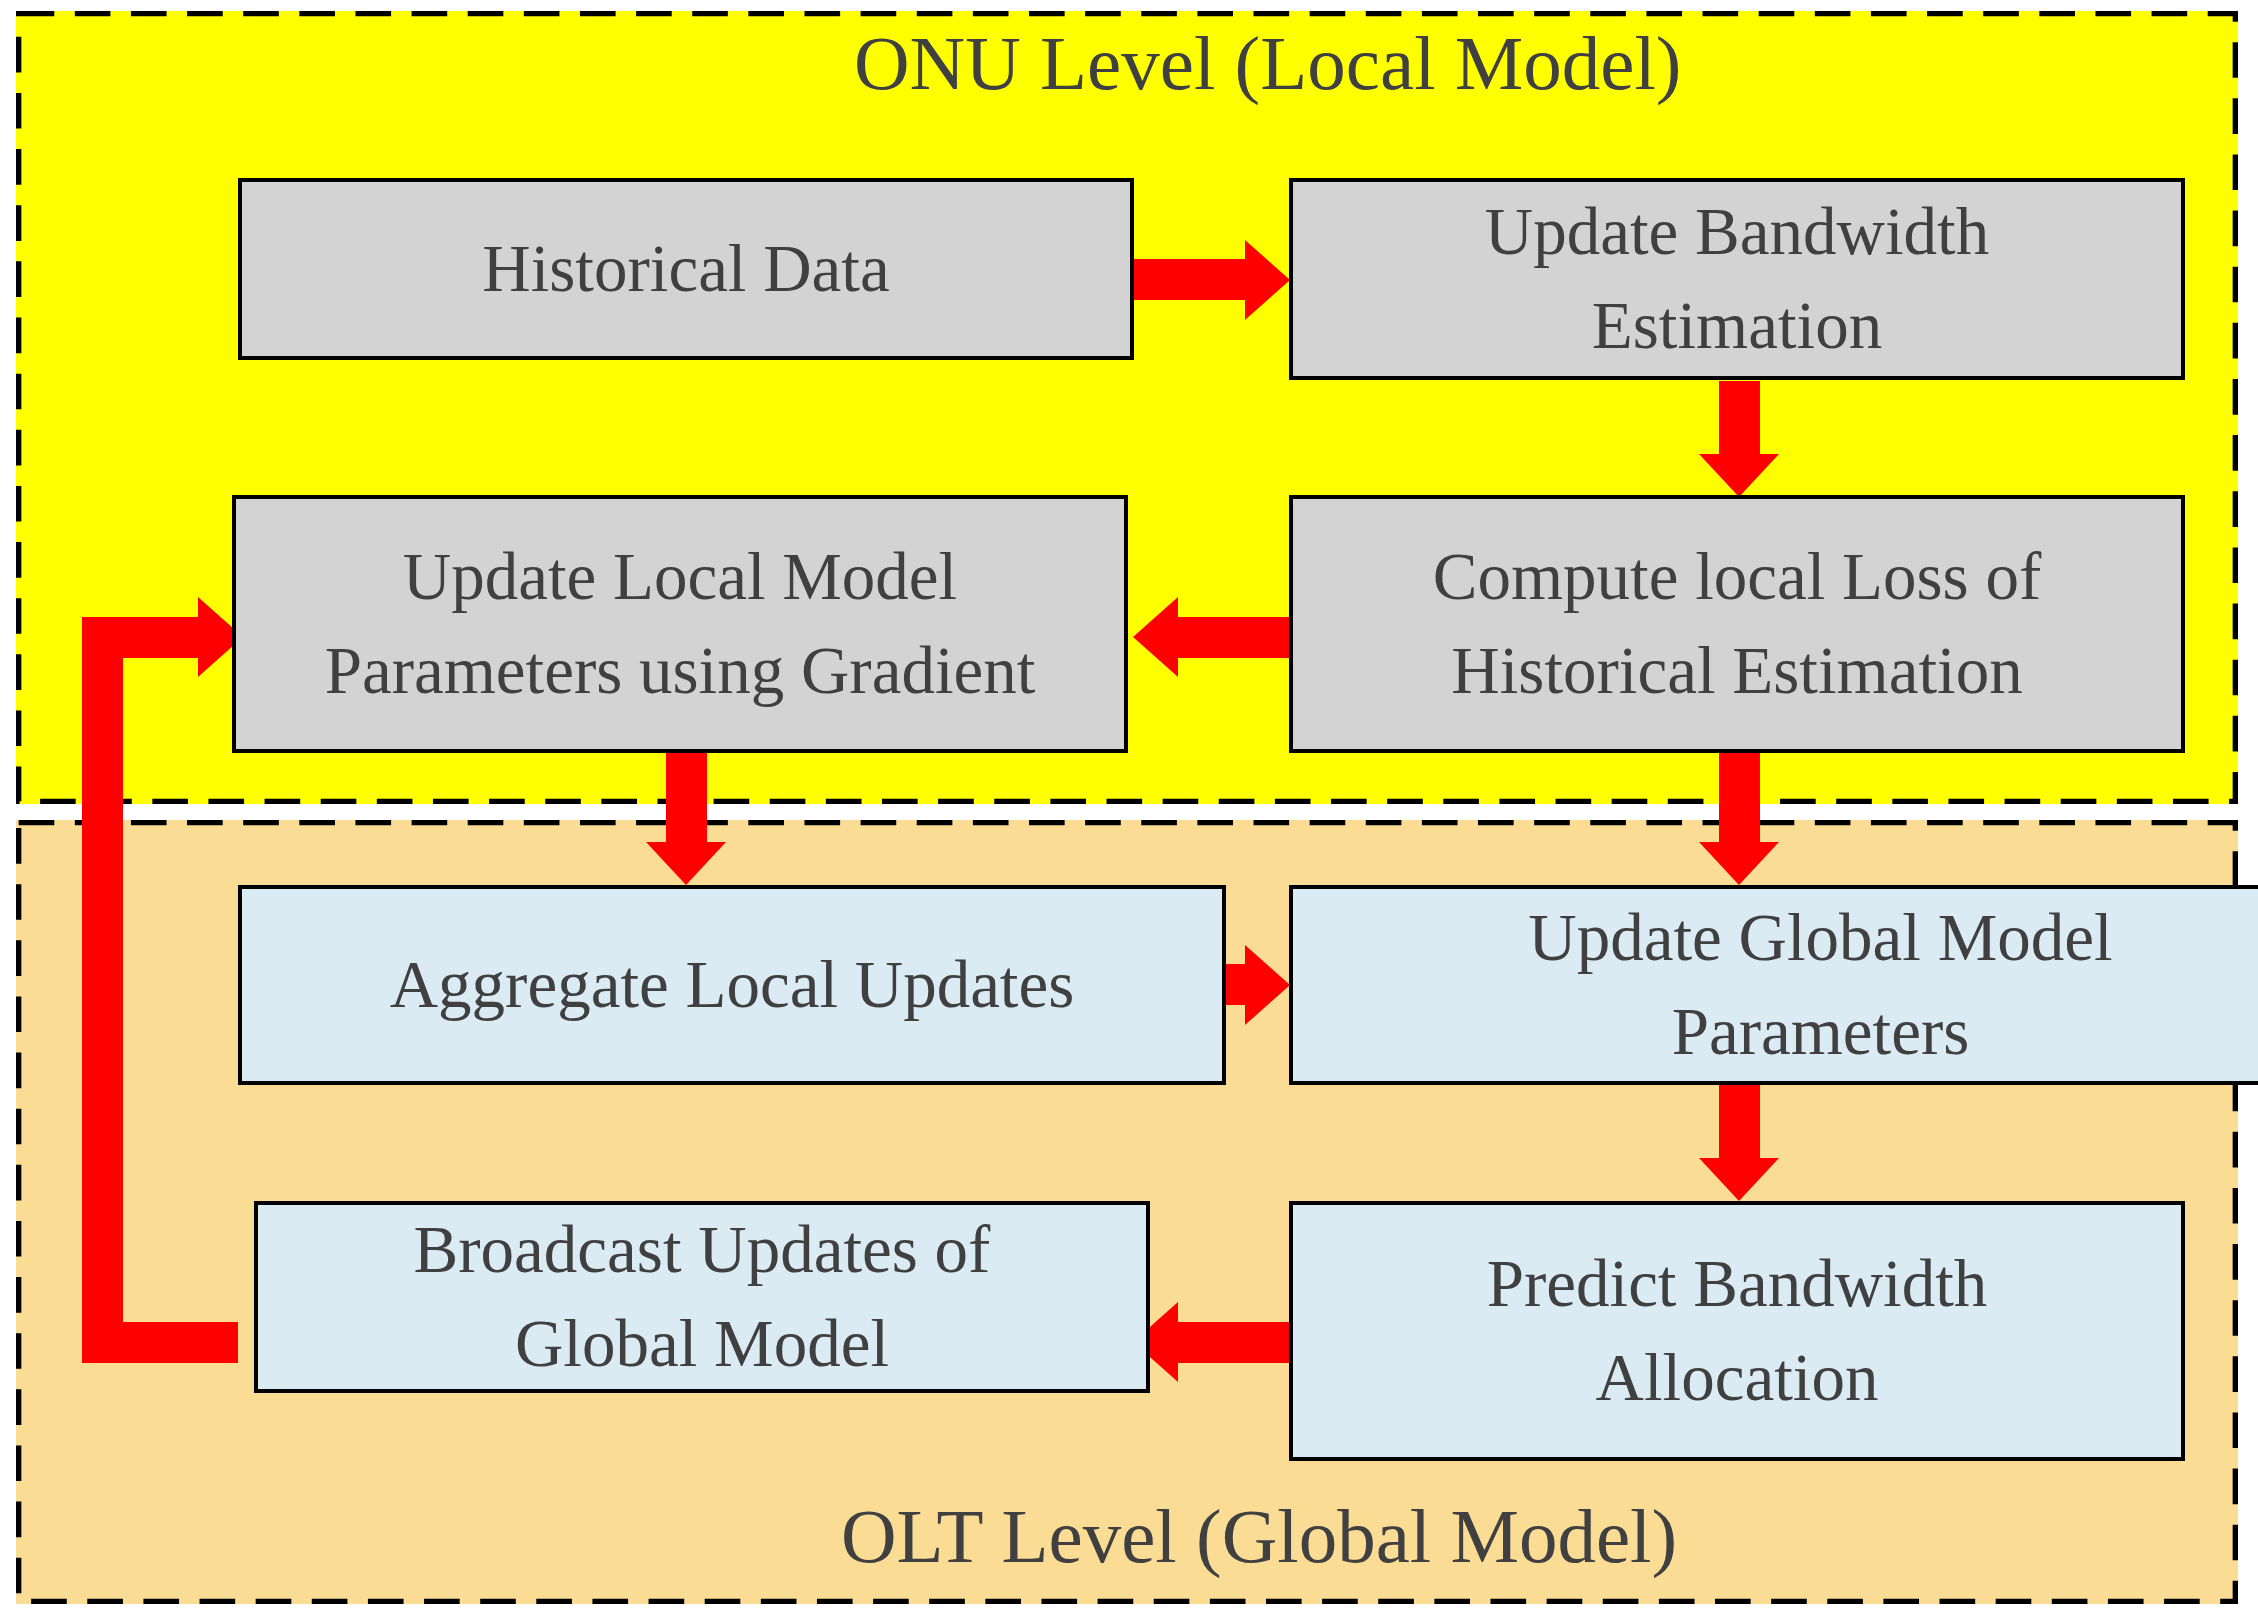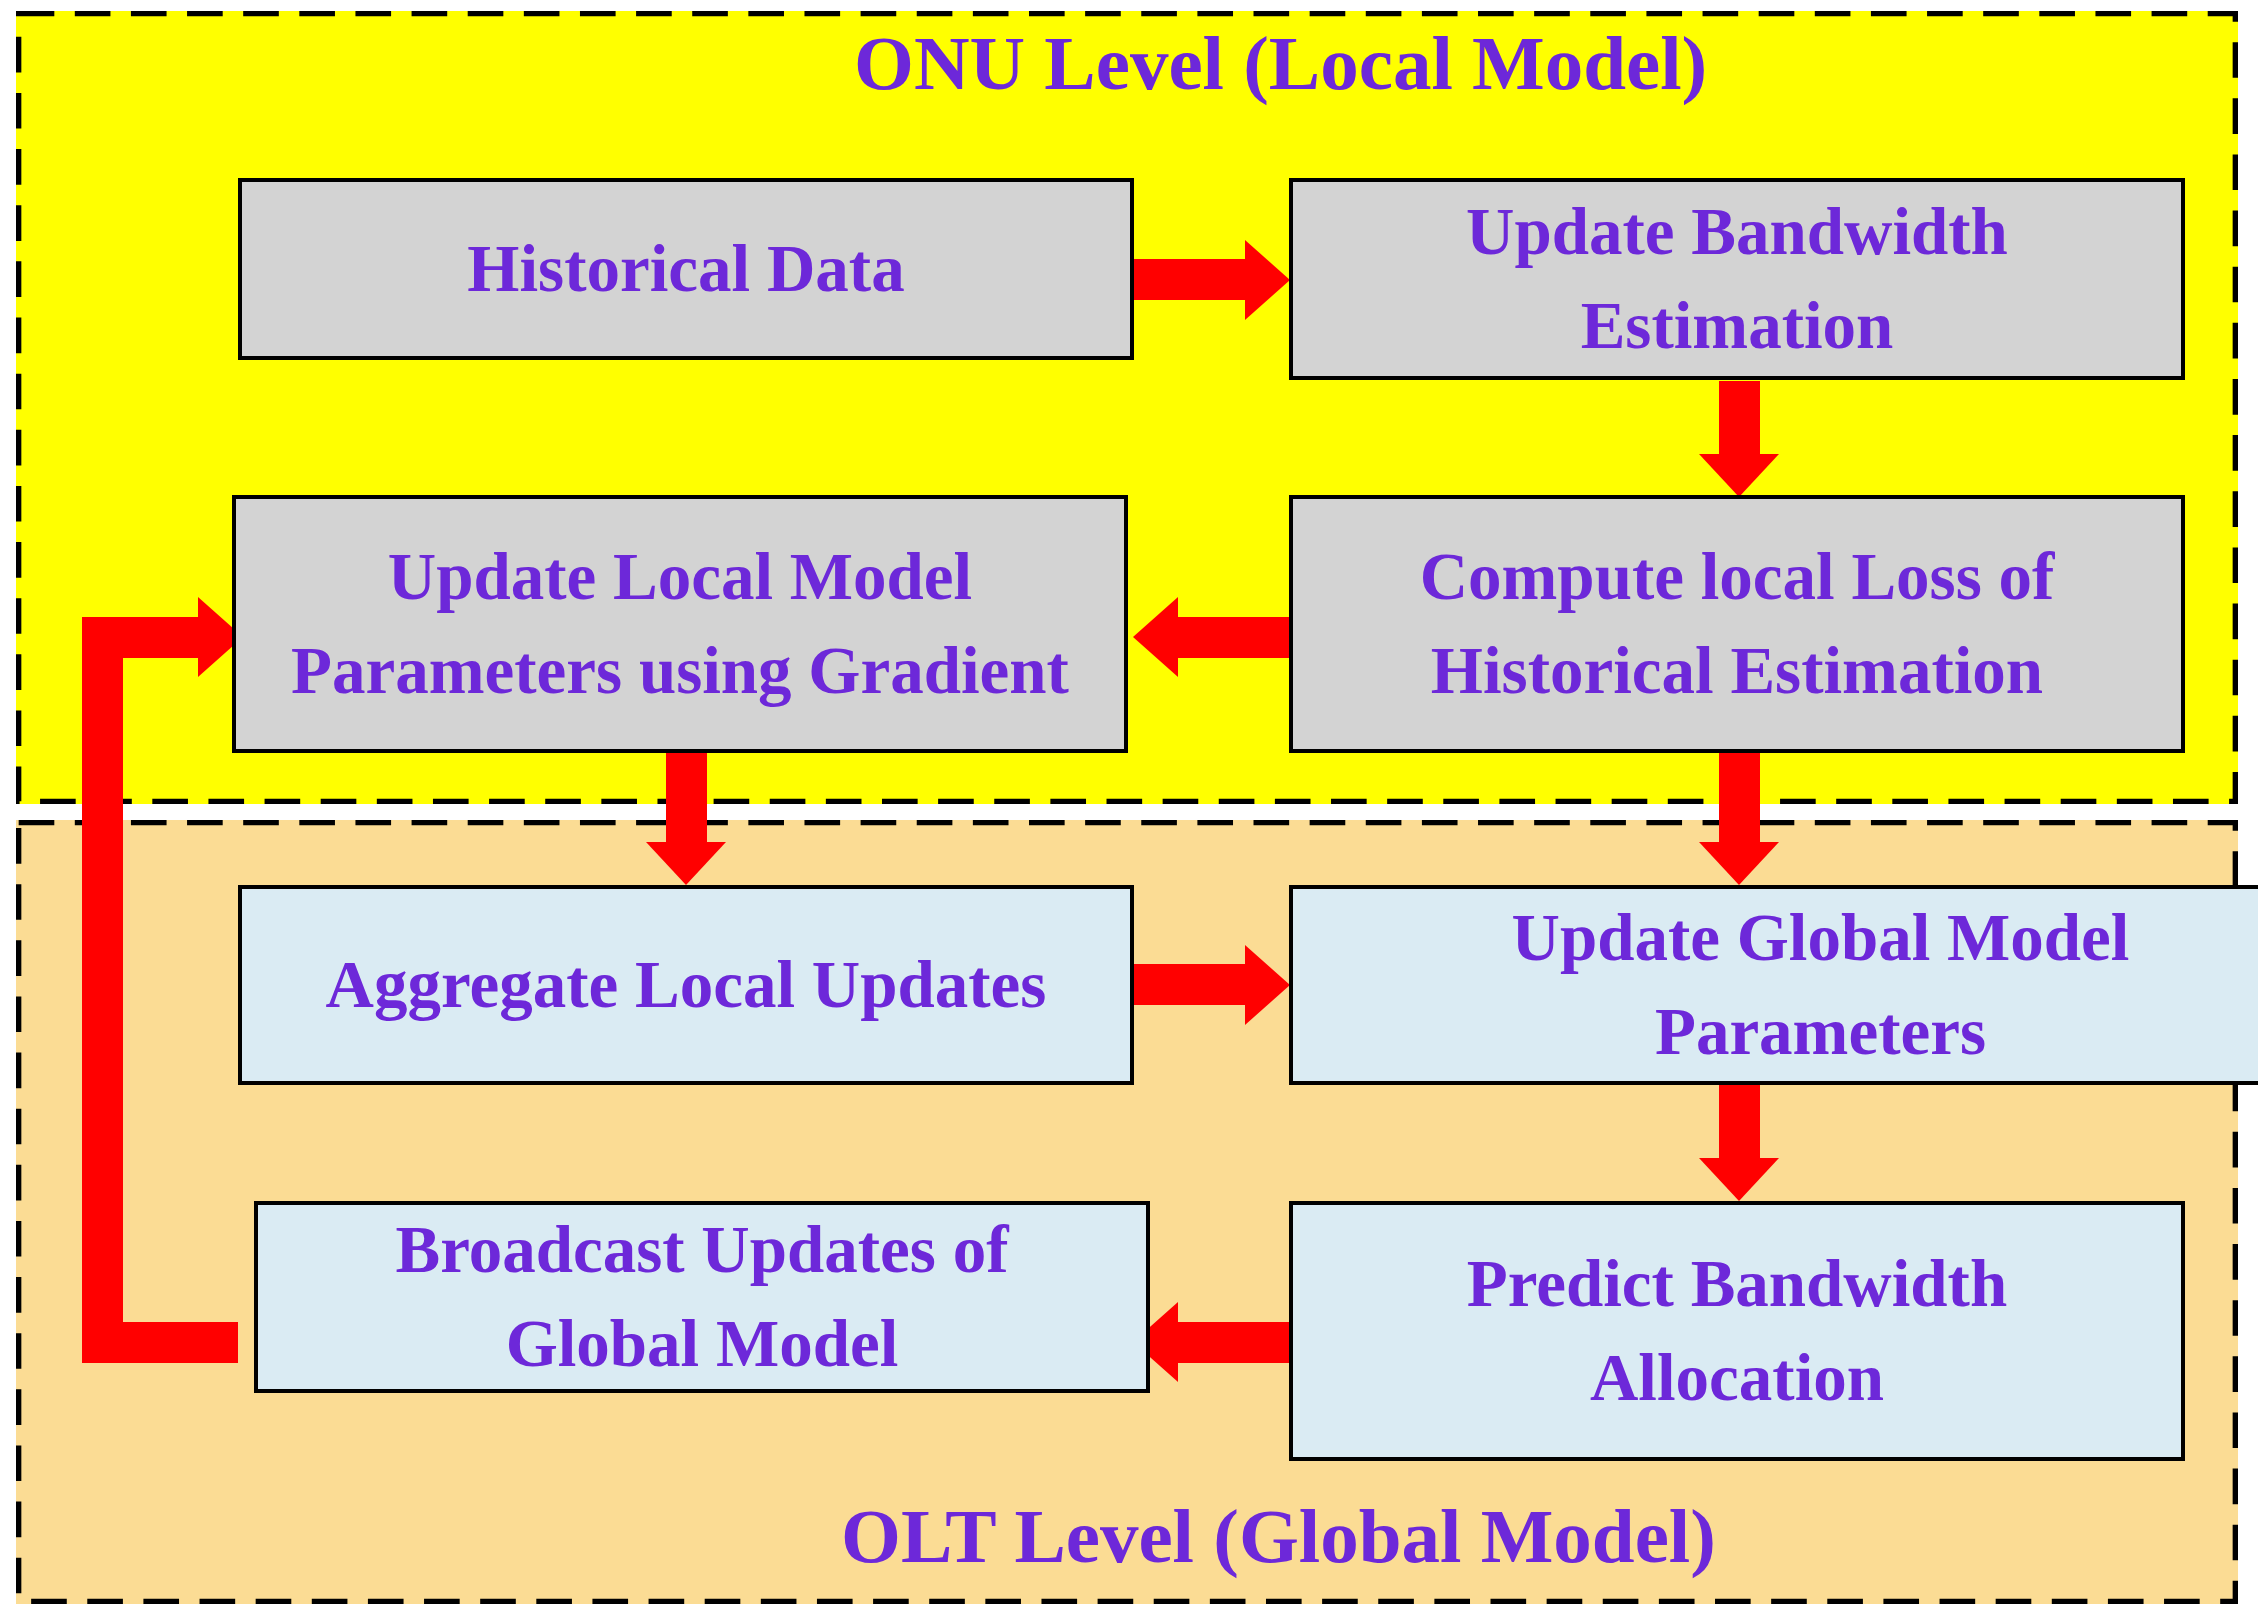--- a/index.html
+++ b/index.html
@@ -1,17 +1,17 @@
 <!DOCTYPE html>
 <html style="font-size:14.3px"><head>
 <meta charset="utf-8">
 <style>
   html,body{margin:0;padding:0;background:#ffffff;}
   .canvas{position:relative;width:2258px;height:1616px;background:#ffffff;overflow:hidden;
-          font-family:"Liberation Serif","DejaVu Serif",serif;color:#6d28d9;font-weight:bold;}
+          font-family:"Liberation Serif","DejaVu Serif",serif;color:#404040;}
   .region{position:absolute;box-sizing:border-box;}
   .region-onu{left:16px;top:10.7px;width:2222px;height:793px;background:#FFFF00;}
   .region-olt{left:16px;top:820px;width:2222px;height:784px;background:#FBDC94;}
   .dash-svg{position:absolute;left:0;top:0;width:100%;height:100%;display:block;}
   .title{position:absolute;font-size:77px;line-height:1.2;white-space:nowrap;}
   .title-onu{left:854px;top:17px;}
   .title-olt{left:841px;top:1490px;}
   .node{position:absolute;box-sizing:border-box;border:4.5px solid #000;
         display:flex;align-items:center;justify-content:center;text-align:center;
         font-size:67px;line-height:1.4;}
@@ -103,21 +103,21 @@
   <div class="node node-gray" style="left:232px;top:495px;width:896px;height:258px">
     <span class="label">Update Local Model
 Parameters using Gradient</span>
   </div>
 
   <div class="node node-gray" style="left:1289px;top:495px;width:896px;height:258px">
     <span class="label">Compute local Loss of
 Historical Estimation</span>
   </div>
 
-  <div class="node node-blue" style="left:238px;top:885px;width:896px;height:200px">
+  <div class="node node-blue" style="left:238px;top:885px;width:988px;height:200px">
     <span class="label">Aggregate Local Updates</span>
   </div>
 
   <div class="node node-blue" style="left:1289px;top:885px;width:1063px;height:200px">
     <span class="label">Update Global Model
 Parameters</span>
   </div>
 
   <div class="node node-blue" style="left:254px;top:1201px;width:896px;height:192px">
     <span class="label">Broadcast Updates of

